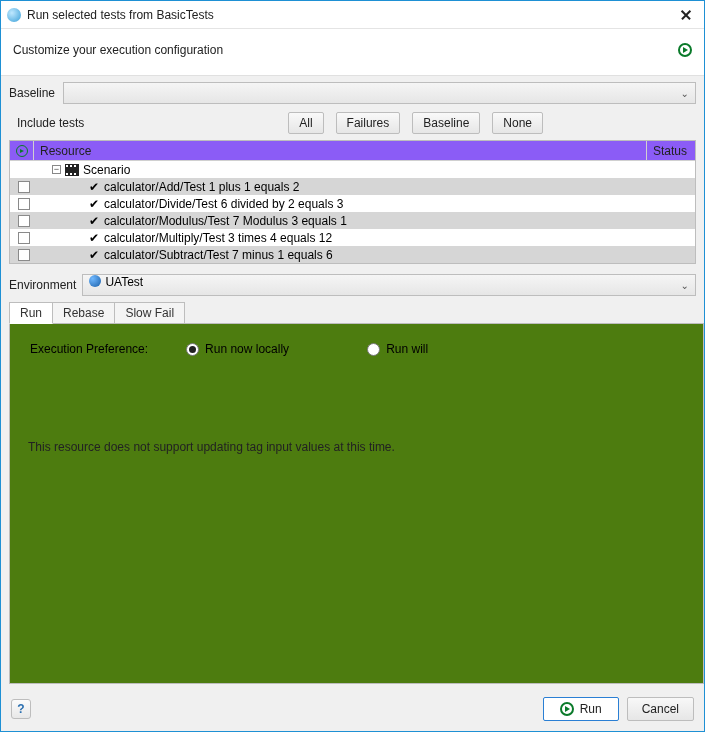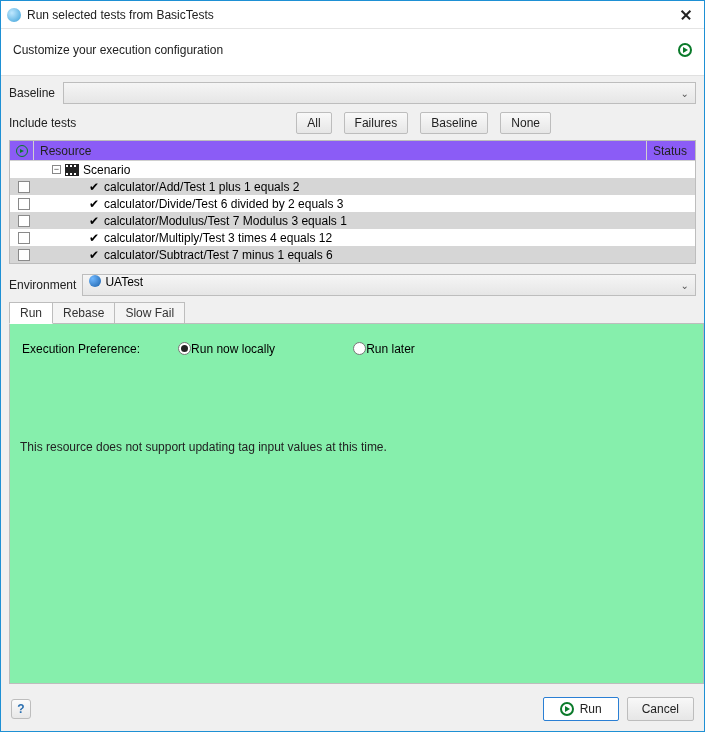--- a/index.html
+++ b/index.html
@@ -6,21 +6,21 @@
 html, body { width: 705px; height: 732px; }
 .window { width: 705px; height: 732px; border: 1px solid #1e90d4; background: #f0f0f0; display: flex; flex-direction: column; }
 .titlebar { background: #fff; height: 28px; display: flex; align-items: center; padding: 0 6px; border-bottom: 1px solid #e4e4e4; }
 .titlebar .title { flex: 1; color: #222; }
 .header-area { background: #fff; padding: 14px 12px 18px 12px; border-bottom: 1px solid #e0e0e0; display: flex; align-items: center; }
 .header-area .subtitle { flex: 1; color: #222; }
 .row-label { color: #222; }
 .baseline-row { padding: 6px 8px 4px 8px; display: flex; align-items: center; gap: 8px; }
 .baseline-dd { flex: 1; height: 22px; border: 1px solid #bdbdbd; background: linear-gradient(#f5f5f5,#e6e6e6); position: relative; }
 .dd-arrow { position: absolute; right: 6px; top: 50%; transform: translateY(-50%); color: #555; font-size: 10px; }
-.include-row { display: flex; align-items: center; padding: 4px 8px; gap: 0; }
+.include-row { display: flex; align-items: center; padding: 4px 16px; gap: 0; }
 .include-row .row-label { flex: 0 0 auto; margin-right: auto; }
 .btn { height: 22px; border: 1px solid #bdbdbd; background: linear-gradient(#f9f9f9,#e6e6e6); padding: 0 10px; color: #222; cursor: pointer; border-radius: 2px; }
 .btn-group { display: flex; gap: 12px; margin-right: 145px; }
 .tree-wrap { margin: 2px 8px 6px 8px; border: 1px solid #bdbdbd; background: #fff; height: 124px; overflow: hidden; }
 .tree-head { display: flex; background: #8b5cf6; border-bottom: 1px solid #d0d0d0; height: 20px; align-items: stretch; }
 .th-run { width: 24px; display:flex; align-items:center; justify-content:center; border-right: 1px solid #d0d0d0; }
 .th-res { flex: 1; padding: 3px 6px; color: #222; border-right: 1px solid #d0d0d0; }
 .th-stat { width: 48px; padding: 3px 6px; color: #222; }
 .tree-body { }
 .trow { display: flex; align-items: center; height: 17px; }
@@ -34,25 +34,25 @@
 .clap-icon { display:inline-block; width:14px; height:12px; background:#222; position:relative; }
 .clap-icon::before, .clap-icon::after { content:''; position:absolute; left:1px; right:1px; height:2px; background:repeating-linear-gradient(90deg,#fff,#fff 2px,#222 2px,#222 4px); }
 .clap-icon::before { top:1px; } .clap-icon::after { bottom:1px; }
 .leaf-icon { display:inline-block; width:12px; text-align:center; }
 .env-row { display:flex; align-items:center; padding: 4px 8px; gap: 6px; }
 .env-dd { flex:1; height: 22px; border:1px solid #bdbdbd; background: linear-gradient(#f5f5f5,#e6e6e6); position:relative; display:flex; align-items:flex-start; padding: 0 6px; gap:4px; }
 .globe { width:12px; height:12px; border-radius:50%; background: radial-gradient(circle at 30% 30%, #6fb8ff, #1a5fa8); position:relative; }
 .tabs { display:flex; padding: 0 8px; margin-top: 2px; }
 .tab { padding: 3px 10px; border:1px solid #bdbdbd; background:#f4f4f4; color:#333; cursor:pointer; margin-right:-1px; }
 .tab.active { background:#fff; border-bottom-color:#fff; position:relative; z-index:1; }
-.tab-panel { margin: 0 0 6px 8px; border:1px solid #bdbdbd; border-top:1px solid #bdbdbd; background:#86efac; padding: 12px 10px; position:relative; top:-1px; flex:1; display:flex; flex-direction:column; }
+.tab-panel { margin: 0 0 6px 8px; border:1px solid #bdbdbd; border-top:1px solid #bdbdbd; background:#4d7c0f; padding: 12px 18px; position:relative; top:-1px; flex:1; display:flex; flex-direction:column; }
 .pref-row { display:flex; align-items:center; gap: 14px; margin: 6px 2px 14px 2px; }
 .radio { width:13px; height:13px; border:1px solid #777; border-radius:50%; display:inline-flex; align-items:center; justify-content:center; background:#fff; }
 .radio.sel::after { content:''; width:7px; height:7px; border-radius:50%; background:#222; }
-.pref-opt { display:flex; align-items:flex-start; }
+.pref-opt { display:flex; align-items:center; gap:6px; }
 .tag-box { border:1px solid #bdbdbd; background:#fff; padding: 8px 10px 24px 10px; }
 .tag-box .hdr { font-weight: bold; margin-bottom: 6px; }
 .msg { margin-top: 70px; color:#222; }
 .footer { display:flex; align-items:center; padding: 6px 10px 10px 10px; gap:8px; }
 .footer .spacer { flex:1; }
 .help-btn { width:20px; height:20px; border:1px solid #bdbdbd; border-radius:3px; background:linear-gradient(#fbfbfb,#e8e8e8); display:flex; align-items:center; justify-content:center; color:#2a6fb0; font-weight:bold; cursor:pointer; }
 .run-btn { height:24px; border:1px solid #2a7fd4; background:#fff; padding:0 16px; display:flex; align-items:center; gap:6px; color:#222; cursor:pointer; border-radius:2px; }
 .cancel-btn { height:24px; border:1px solid #bdbdbd; background:linear-gradient(#f8f8f8,#e6e6e6); padding:0 14px; color:#222; cursor:pointer; border-radius:2px; }
 .play-ring { width:14px; height:14px; border:2px solid #0a7a2a; border-radius:50%; display:inline-flex; align-items:center; justify-content:center; }
 .play-ring .t { width:0; height:0; border-top:3px solid transparent; border-bottom:3px solid transparent; border-left:5px solid #0a7a2a; margin-left:1px; }
@@ -190,21 +190,21 @@
     <div class="pref-row">
       <span>Execution Preference:</span>
       <span style="width:10px"></span>
       <div class="pref-opt">
         <span class="radio sel"></span>
         <span>Run now locally</span>
       </div>
       <span style="width:50px"></span>
       <div class="pref-opt">
         <span class="radio"></span>
-        <span>Run later</span>
+        <span>Run will</span>
       </div>
     </div>
 
 
     <div class="msg">This resource does not support updating tag input values at this time.</div>
   </div>
 
   <div class="footer">
     <div class="help-btn">
       <span>?</span>

